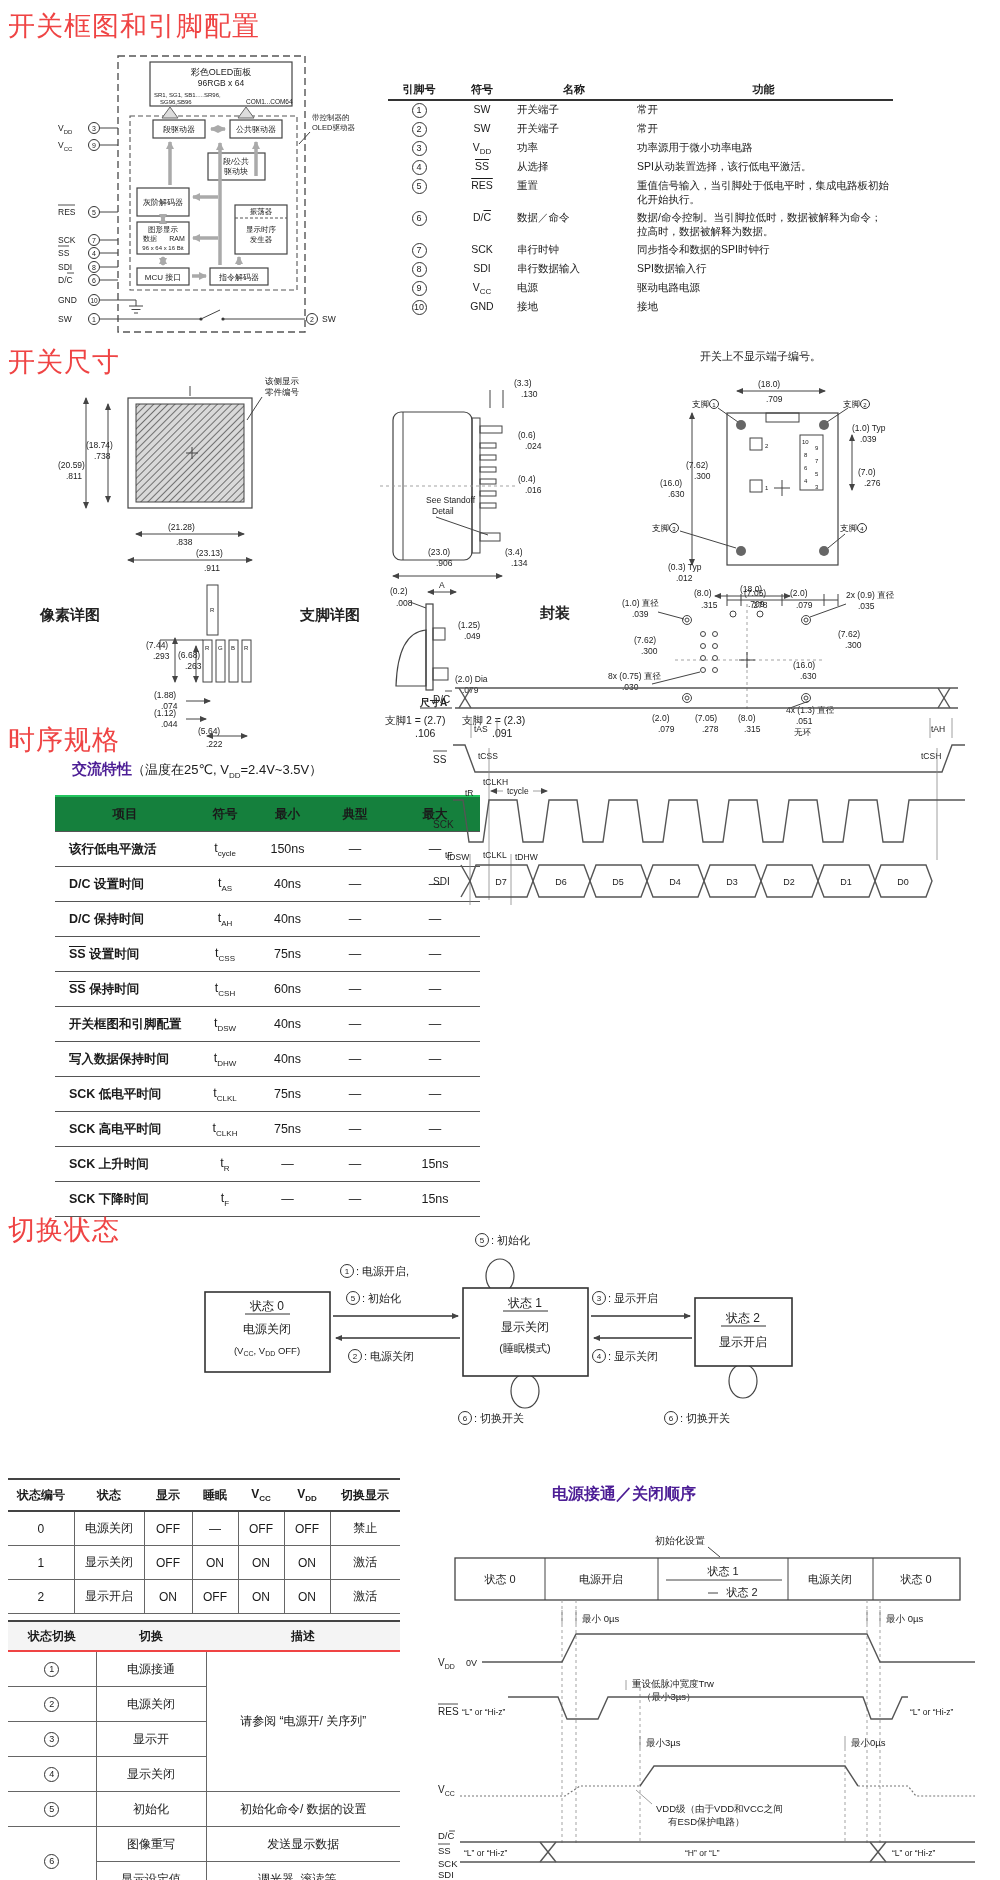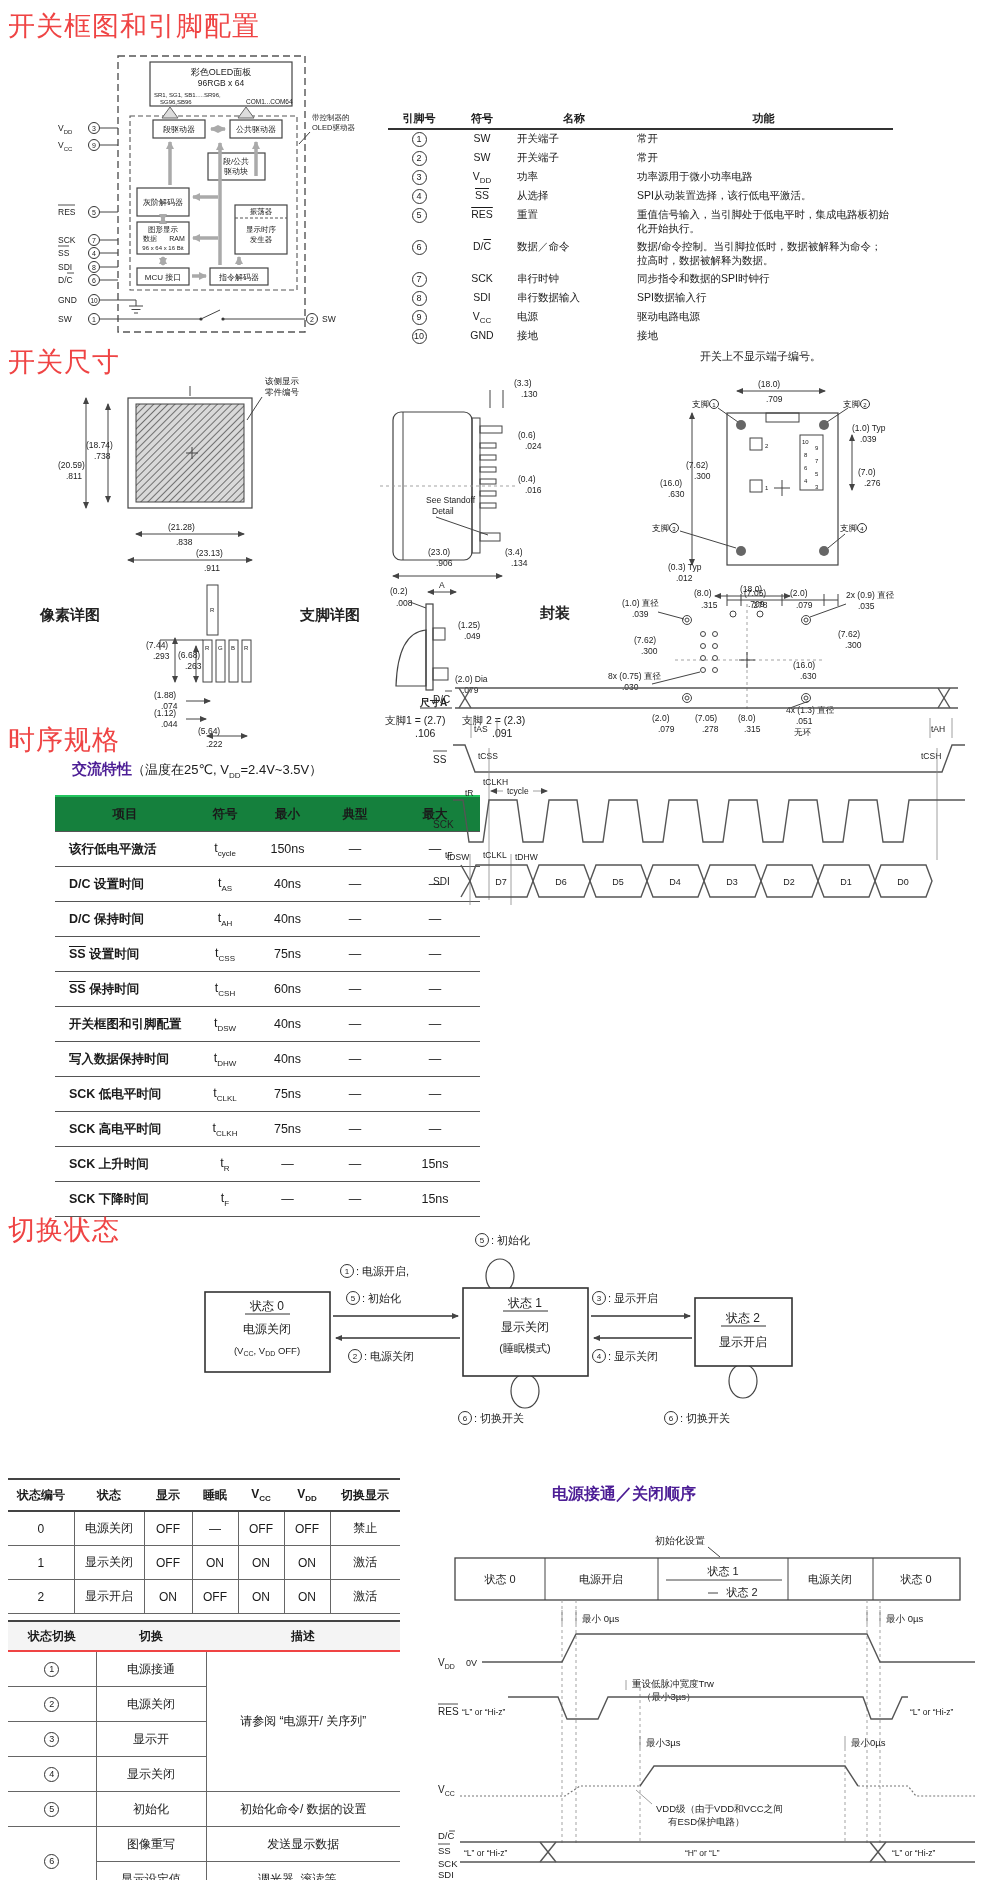--- a/index.html
+++ b/index.html
@@ -195,21 +195,21 @@
         <line class="ln" x1="151" y1="277" x2="170" y2="268"></line>
         <circle cx="173" cy="277" r="1.6" fill="#333"></circle>
         <line class="ln" x1="173" y1="277" x2="255" y2="277"></line>
       </g>
       <circle cx="262" cy="277" r="5.5" fill="none" stroke="#333"></circle>
         <text x="262" y="280" text-anchor="middle" font-size="7">2</text>
       <text x="272" y="280">SW</text>
     </g>
   </svg>
 
-  <table id="pintable" class="abs" style="left:388px;top:109px;">
+  <table id="pintable" class="abs" style="left:388px;top:80px;">
     <colgroup>
         <col style="width:62px">
         <col style="width:64px">
         <col style="width:120px">
         <col style="width:259px">
       </colgroup>
     <tbody>
         <tr>
       <th>引脚号</th>
       <th>符号</th>

